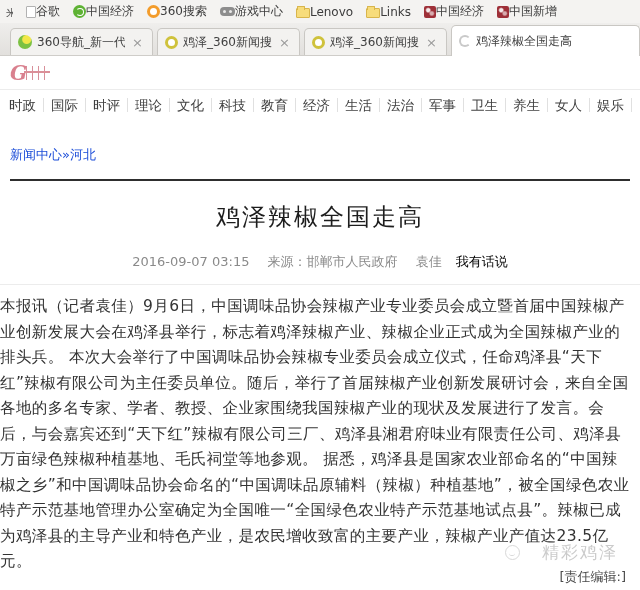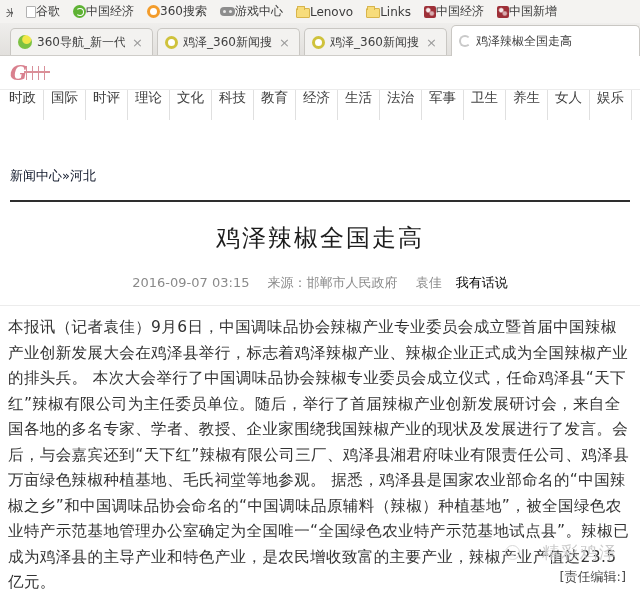--- a/index.html
+++ b/index.html
@@ -36,32 +36,32 @@
   .logo-g { font-family:"DejaVu Serif","Liberation Serif",serif; font-size:20px; font-weight:bold; font-style:italic; color:#d9808e; line-height:1; }
   .logo-squiggle { width:26px; height:14px; margin-left:-3px; background:
       linear-gradient(transparent 5px, #d06a76 5px 7px, transparent 7px),
       linear-gradient(90deg, transparent 2px, #cb6b79 2px 3px, transparent 3px 8px, #cb6b79 8px 9px, transparent 9px 14px, #cb6b79 14px 15px, transparent 15px 20px, #cb6b79 20px 21px, transparent 21px);
       opacity:.75; }
   .header-links { display:flex; align-items:center; font-size:13px; color:#a2544f; }
   .hlink { cursor:pointer; padding:0 12px; position:relative; }
   .hlink:not(:last-child)::after { content:"|"; position:absolute; right:-4px; color:#c9b7b7; }
 
   
-  .nav-bar { height:30px; display:flex; font-size:13.5px; color:#3f3f3f; overflow:hidden; white-space:nowrap; padding-left:2px; background:#fff; }
+  .nav-bar { height:30px; display:flex; align-items:center; font-size:13.5px; color:#3f3f3f; overflow:hidden; white-space:nowrap; padding-left:2px; background:#fff; }
   .nav-item { padding:0 7px; border-right:1px solid #e0e0e0; cursor:pointer; line-height:14px; }
 
   
-  .breadcrumb { margin:47px 0 0 10px; font-size:13px; color:#0f172a; cursor:pointer; }
+  .breadcrumb { margin:26px 0 0 10px; font-size:13px; color:#1d4ed8; cursor:pointer; }
   .dark-rule { margin:15px 10px 0 10px; border-top:2px solid #2e2e2e; }
   .article-title { margin-top:20px; text-align:center; font-size:24px; font-weight:400; color:#1d1d1d; letter-spacing:2px; }
   .meta-line { margin-top:20px; text-align:center; font-size:13px; color:#8a8a8a; }
   .meta-line span { margin:0 7px; }
   .comment-link { color:#000000; cursor:pointer; margin-left:2px; }
   .light-rule { margin-top:13px; border-top:1px solid #ececec; }
-  .article-body { padding:9px 8px 0 8px; font-size:15.5px; line-height:25.5px; color:#333; letter-spacing:.4px; }
+  .article-body { padding:9px 8px 0 0; font-size:15.5px; line-height:25.5px; color:#333; letter-spacing:.4px; }
 
   
   .watermark { position:absolute; right:22px; bottom:26px; display:flex; align-items:center; gap:22px; color:#cbcbcb; font-size:17px; letter-spacing:2px; }
   .watermark-icon { width:15px; height:15px; border:1.5px solid #d8d8d8; border-radius:50%; position:relative; }
   .watermark-icon::after { content:""; position:absolute; left:3px; top:6px; width:6px; height:3px; border-bottom:1.5px solid #d8d8d8; border-radius:0 0 4px 4px; }
   .editor-line { position:absolute; right:14px; bottom:4px; font-size:13px; color:#4a4a4a; }
 </style>
 </head>
 <body>
 

